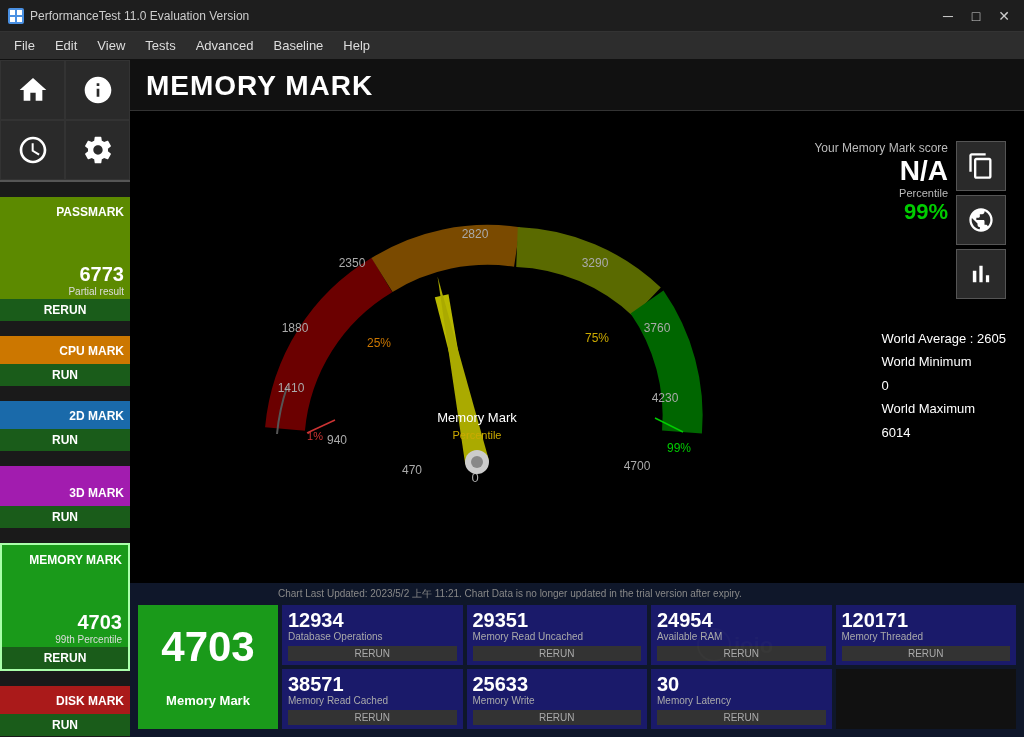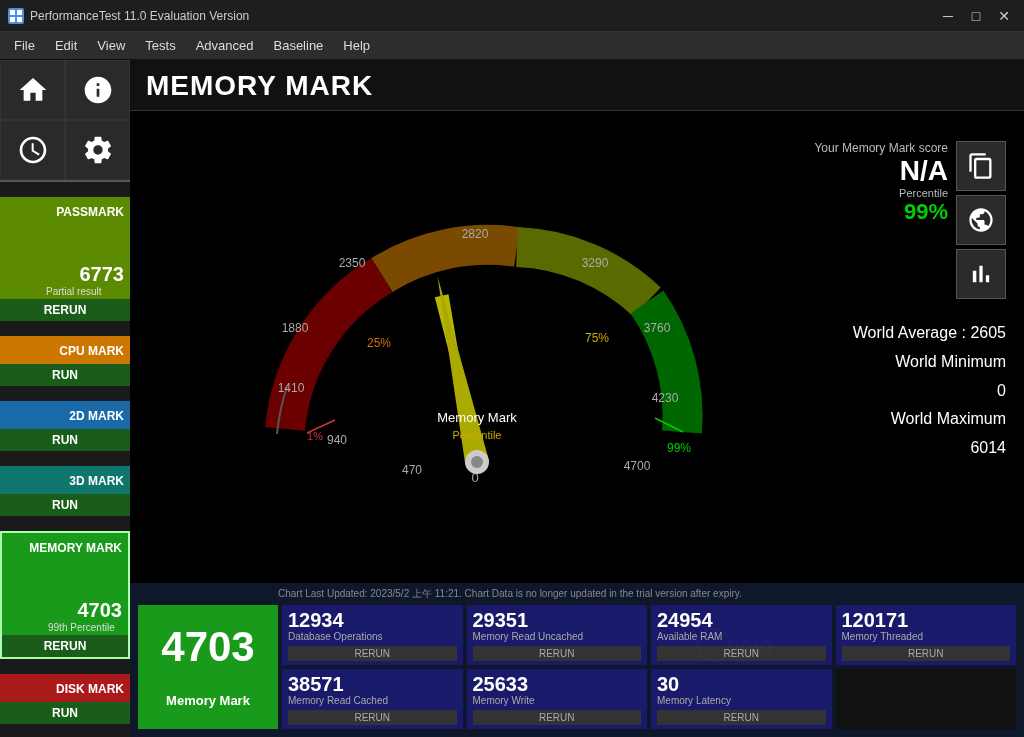--- a/index.html
+++ b/index.html
@@ -83,40 +83,40 @@
     .sidebar-score {
       font-size: 20px;
       font-weight: bold;
       text-align: right;
       padding: 0 6px;
       color: white;
       margin-top: 44px;
     }
     .sidebar-sub {
       font-size: 10px;
-      text-align: left;
+      text-align: right;
       padding: 0 6px;
       color: #ddd;
       margin-left: 40px;
     }
     .sidebar-run-btn {
       background: #1a5c1a;
       color: white;
       font-size: 12px;
       font-weight: bold;
       text-align: center;
       padding: 4px;
       cursor: pointer;
       margin-top: 2px;
     }
 
     .passmark-section { background: #5c8a00; padding-top: 4px; }
     .cpu-section { background: #cc7700; padding-top: 4px; }
     .twod-section { background: #1a6aaa; padding-top: 4px; }
-    .threed-section { background: #0f766e; padding-top: 4px; }
+    .threed-section { background: #a21caf; padding-top: 16px; }
     .memory-section { background: #1a9a1a; padding-top: 4px; border: 2px solid #aaffaa; }
     .disk-section { background: #aa1a1a; padding-top: 4px; }
 
     
     .content {
       flex: 1;
       background: #000;
       display: flex;
       flex-direction: column;
       overflow: hidden;
@@ -176,21 +176,21 @@
       border: 1px solid #555;
       display: flex;
       align-items: center;
       justify-content: center;
       cursor: pointer;
     }
     .score-label { color: #bbb; font-size: 12px; text-align: right; }
     .score-na { color: white; font-size: 28px; font-weight: bold; text-align: right; }
     .score-percentile-label { color: #bbb; font-size: 11px; text-align: right; }
     .score-percentile-val { color: #00cc00; font-size: 22px; font-weight: bold; text-align: right; }
-    .score-stats { color: #bbb; font-size: 16px; text-align: right; margin-top: 8px; line-height: 1.8; }
+    .score-stats { color: #bbb; font-size: 13px; margin-top: 16px; line-height: 1.8; }
     .score-stats span { color: white; }
 
     
     .bottom-area {
       padding: 4px 8px 8px 8px;
       background: #0f172a;
     }
     .chart-note {
       color: #888;
       font-size: 10px;

